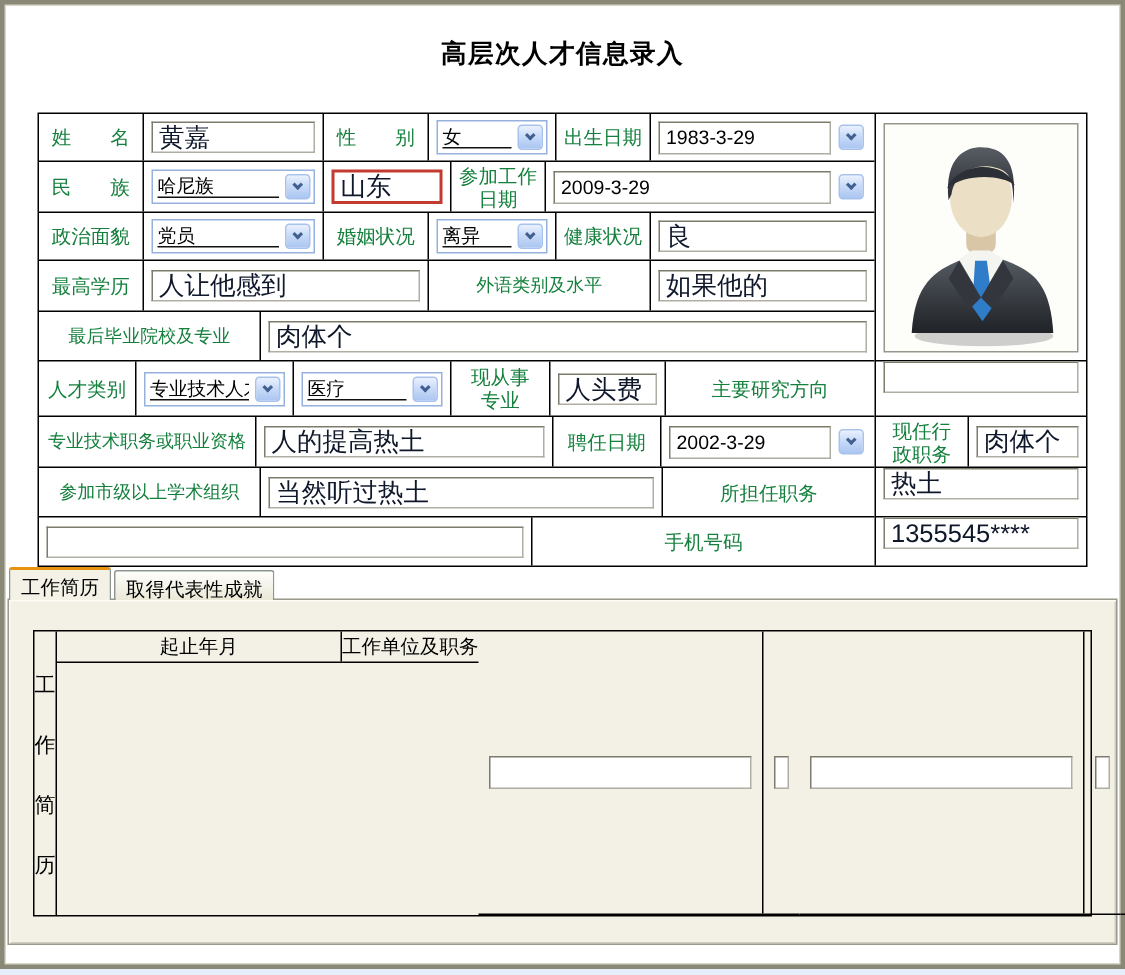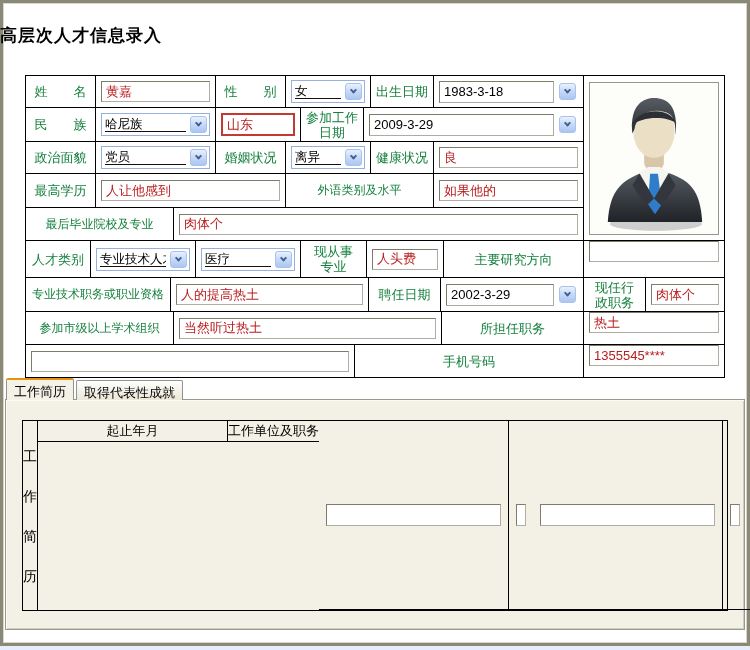--- a/index.html
+++ b/index.html
@@ -9,21 +9,21 @@
     background: #e6eefb;
     position: relative;
   }
   .window {
     position: absolute; left: 0; top: 0; width: 750px; height: 646px;
     background: #ffffff;
     box-shadow: inset 0 0 0 3px #8a8977, inset 0 0 0 4px #d8d6c9;
   }
   .page-title {
     position: absolute; top: 24px; left: 0; width: 100%;
-    text-align: left; font-size: 17px; font-weight: bold; color: #000;
+    text-align: center; font-size: 17px; font-weight: bold; color: #000;
     letter-spacing: 1px;
   }
   
   .form {
     position: absolute; left: 25px; top: 75px; width: 700px;
     border: 1px solid #000; display: flex; background: #fff;
   }
   .fleft { width: 558px; border-right: 1px solid #000; }
   .fright { flex: 1; display: flex; flex-direction: column; }
   .row { display: flex; border-bottom: 1px solid #000; }
@@ -37,21 +37,21 @@
   .lbl {
     font-size: 13px; text-align: center; white-space: pre-line;
     line-height: 15px; color: #15803d; padding: 0 1px;
   }
   .lbl.sm { font-size: 12px; }
   .ic { justify-content: flex-start; padding: 0 5px; }
   
   .tb {
     width: 100%; height: 21px; background: #fff;
     border: 1px solid #b0aea2; border-top-color: #7c7b6c; border-left-color: #7c7b6c;
-    font-size: 13px; padding: 1px 4px; font-family: inherit; color: #b91c1c;
+    font-size: 17px; padding: 1px 4px; font-family: inherit; color: #0f172a;
   }
   .tb.red { border: 2px solid #c23a30; height: 23px; }
   
   .combo {
     width: 100%; height: 23px; border: 1px solid #96b1de; background: #fff;
     display: flex; align-items: stretch;
   }
   .combo .txt {
     flex: 1; font-size: 12.5px; margin: 3px 2px 3px 3px;
     border-bottom: 1px solid #111; display: flex; align-items: flex-end;
@@ -143,21 +143,21 @@
             <span class="cbtn">
                 <span class="chev"></span>
               </span>
           </div>
         </div>
         <div class="cell" style="width:63px">
           <span class="lbl">出生日期</span>
         </div>
         <div class="cell ic end">
           <div class="dcombo">
-            <span class="dfield">1983-3-18</span>
+            <span class="dfield">1983-3-29</span>
             <span class="cbtn">
                 <span class="chev"></span>
               </span>
           </div>
         </div>
       </div>
 
       <div class="row" style="height:34px">
         <div class="cell" style="width:70px">
           <span class="lbl">民　　族</span>

